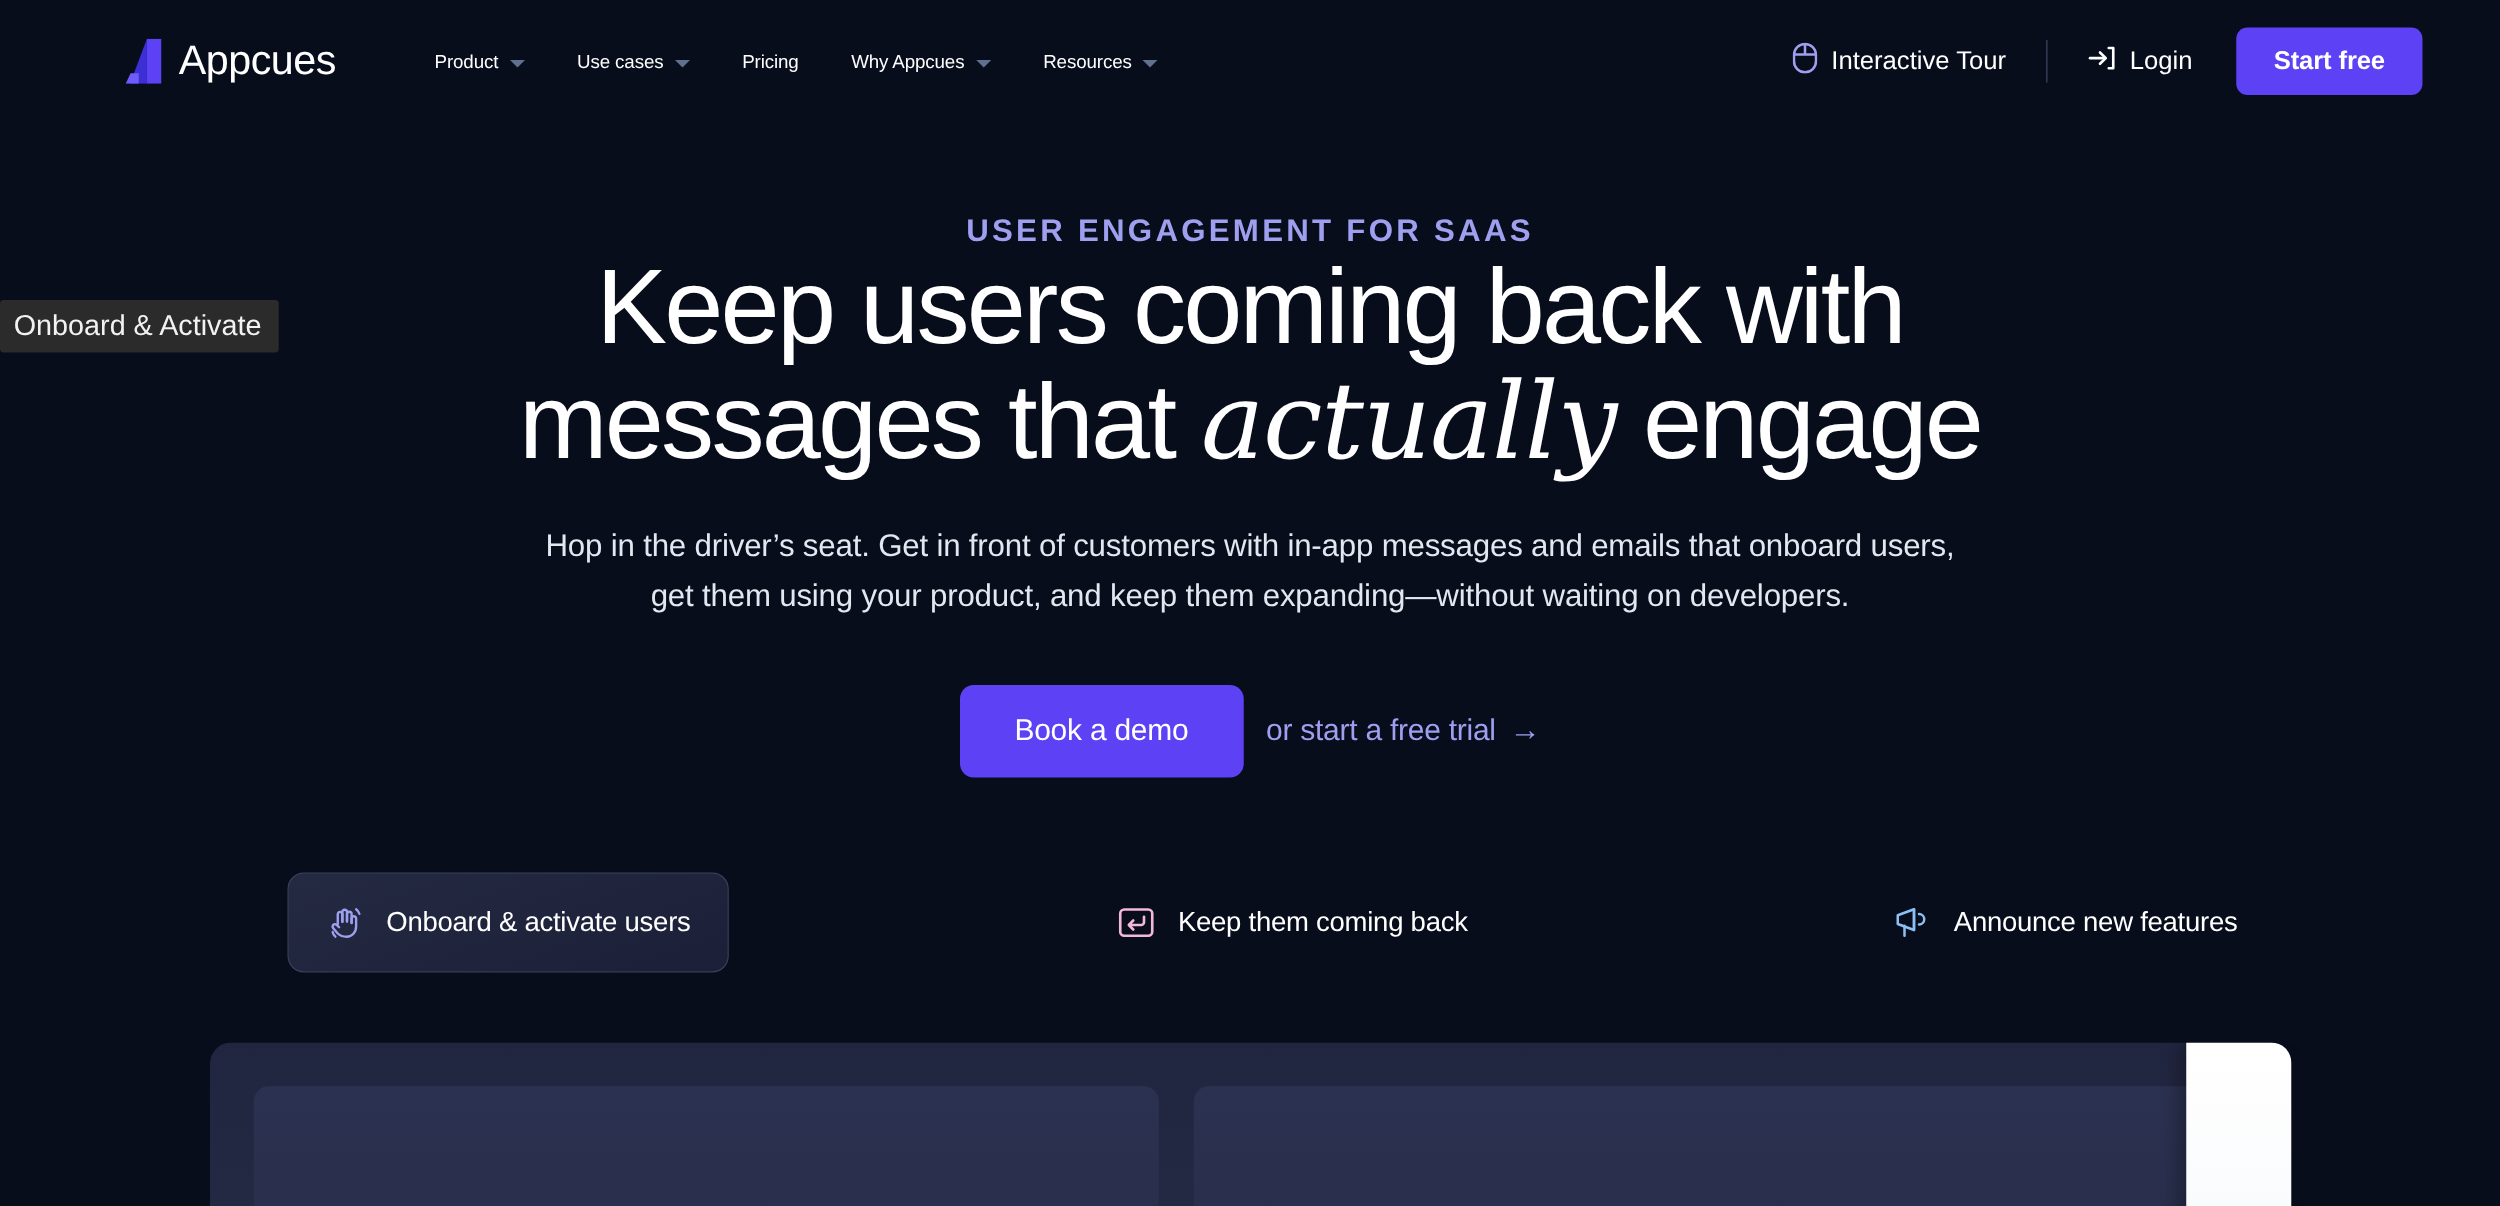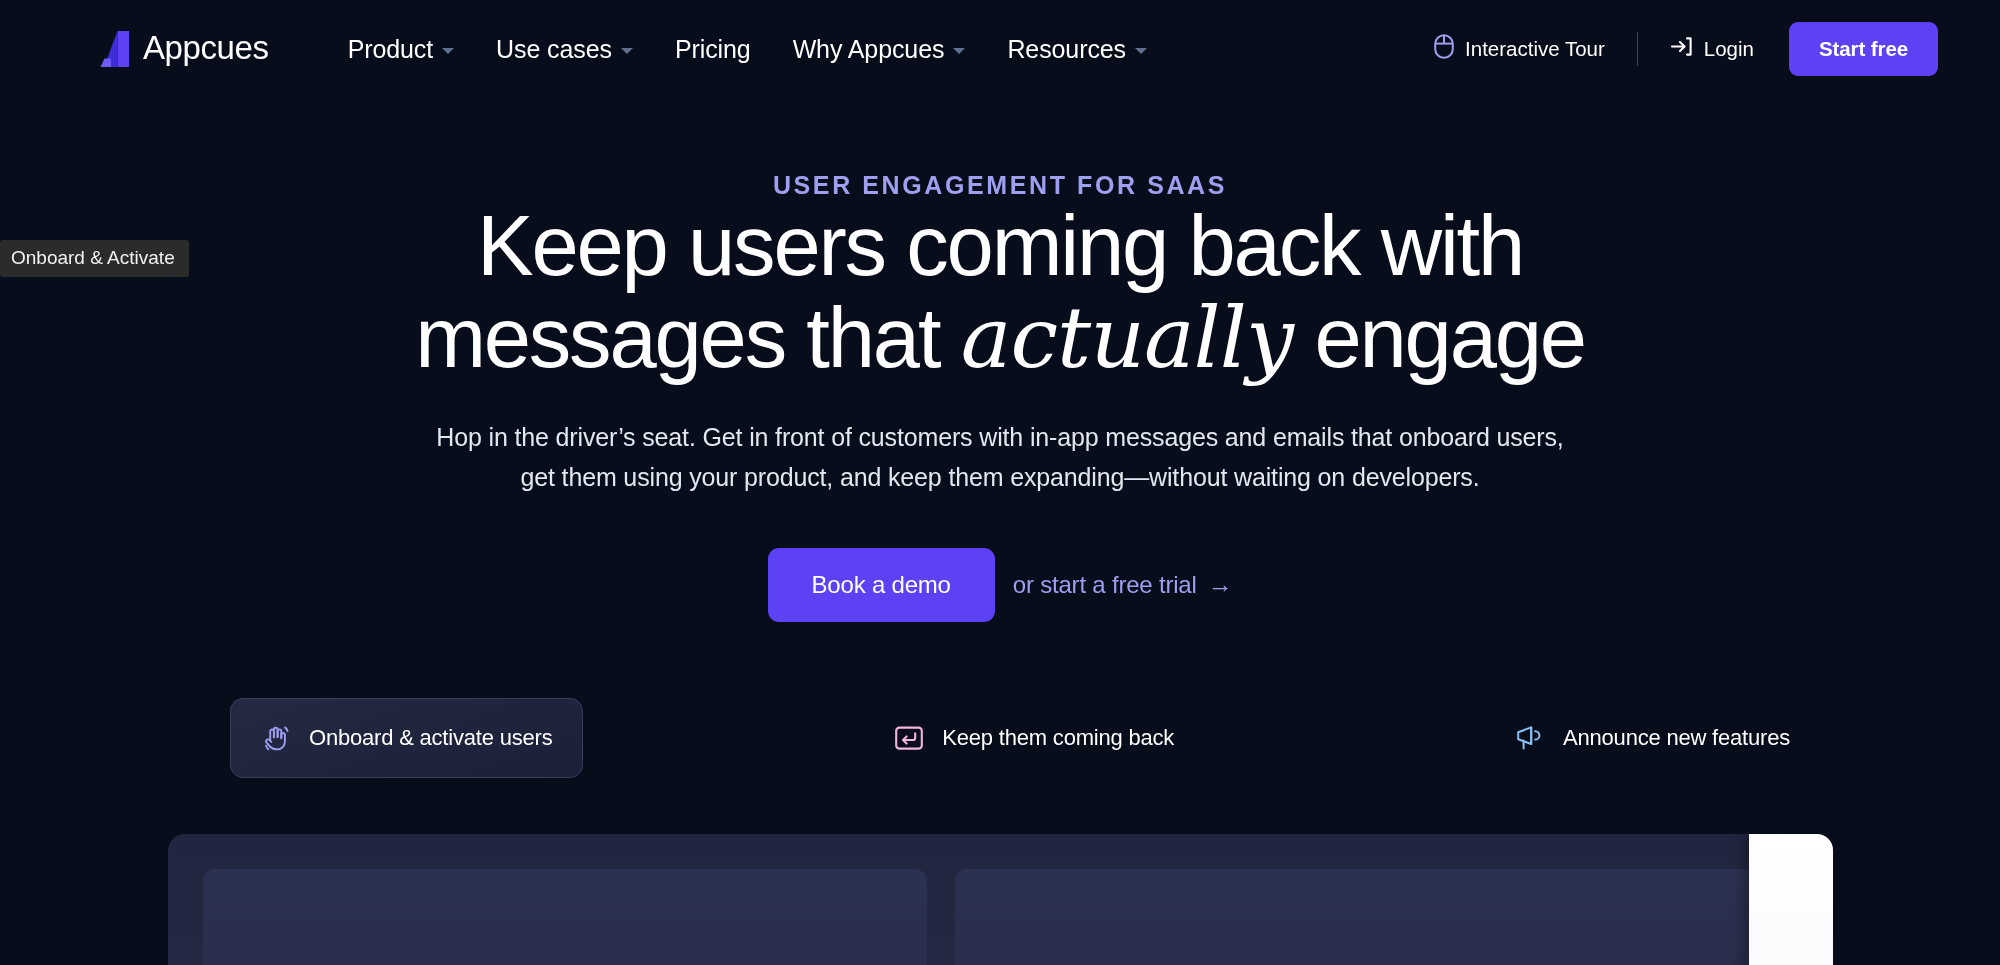--- a/index.html
+++ b/index.html
@@ -50,21 +50,21 @@
   .nav-links {
     display: flex;
     align-items: center;
     gap: 0px;
   }
   .nav-item {
     display: flex;
     align-items: center;
     gap: 9px;
     padding: 10px 21px;
-    font-size: 25px;
+    font-size: 15px;
     font-weight: 500;
     color: #ffffff;
     cursor: pointer;
     white-space: nowrap;
     letter-spacing: -0.1px;
   }
   .caret {
     width: 0; height: 0;
     border-left: 6px solid transparent;
     border-right: 6px solid transparent;
@@ -110,21 +110,21 @@
     letter-spacing: -0.1px;
   }
 
   
   .tooltip {
     position: absolute;
     left: 0;
     top: 240px;
     background: #2b2b2b;
     color: #f2f2f2;
-    font-size: 19px;
+    font-size: 23px;
     font-weight: 400;
     padding: 7px 14px 8px 11px;
     border-radius: 3px;
     white-space: nowrap;
     z-index: 90;
     font-family: "Liberation Sans", sans-serif;
   }
 
   
   .hero {

